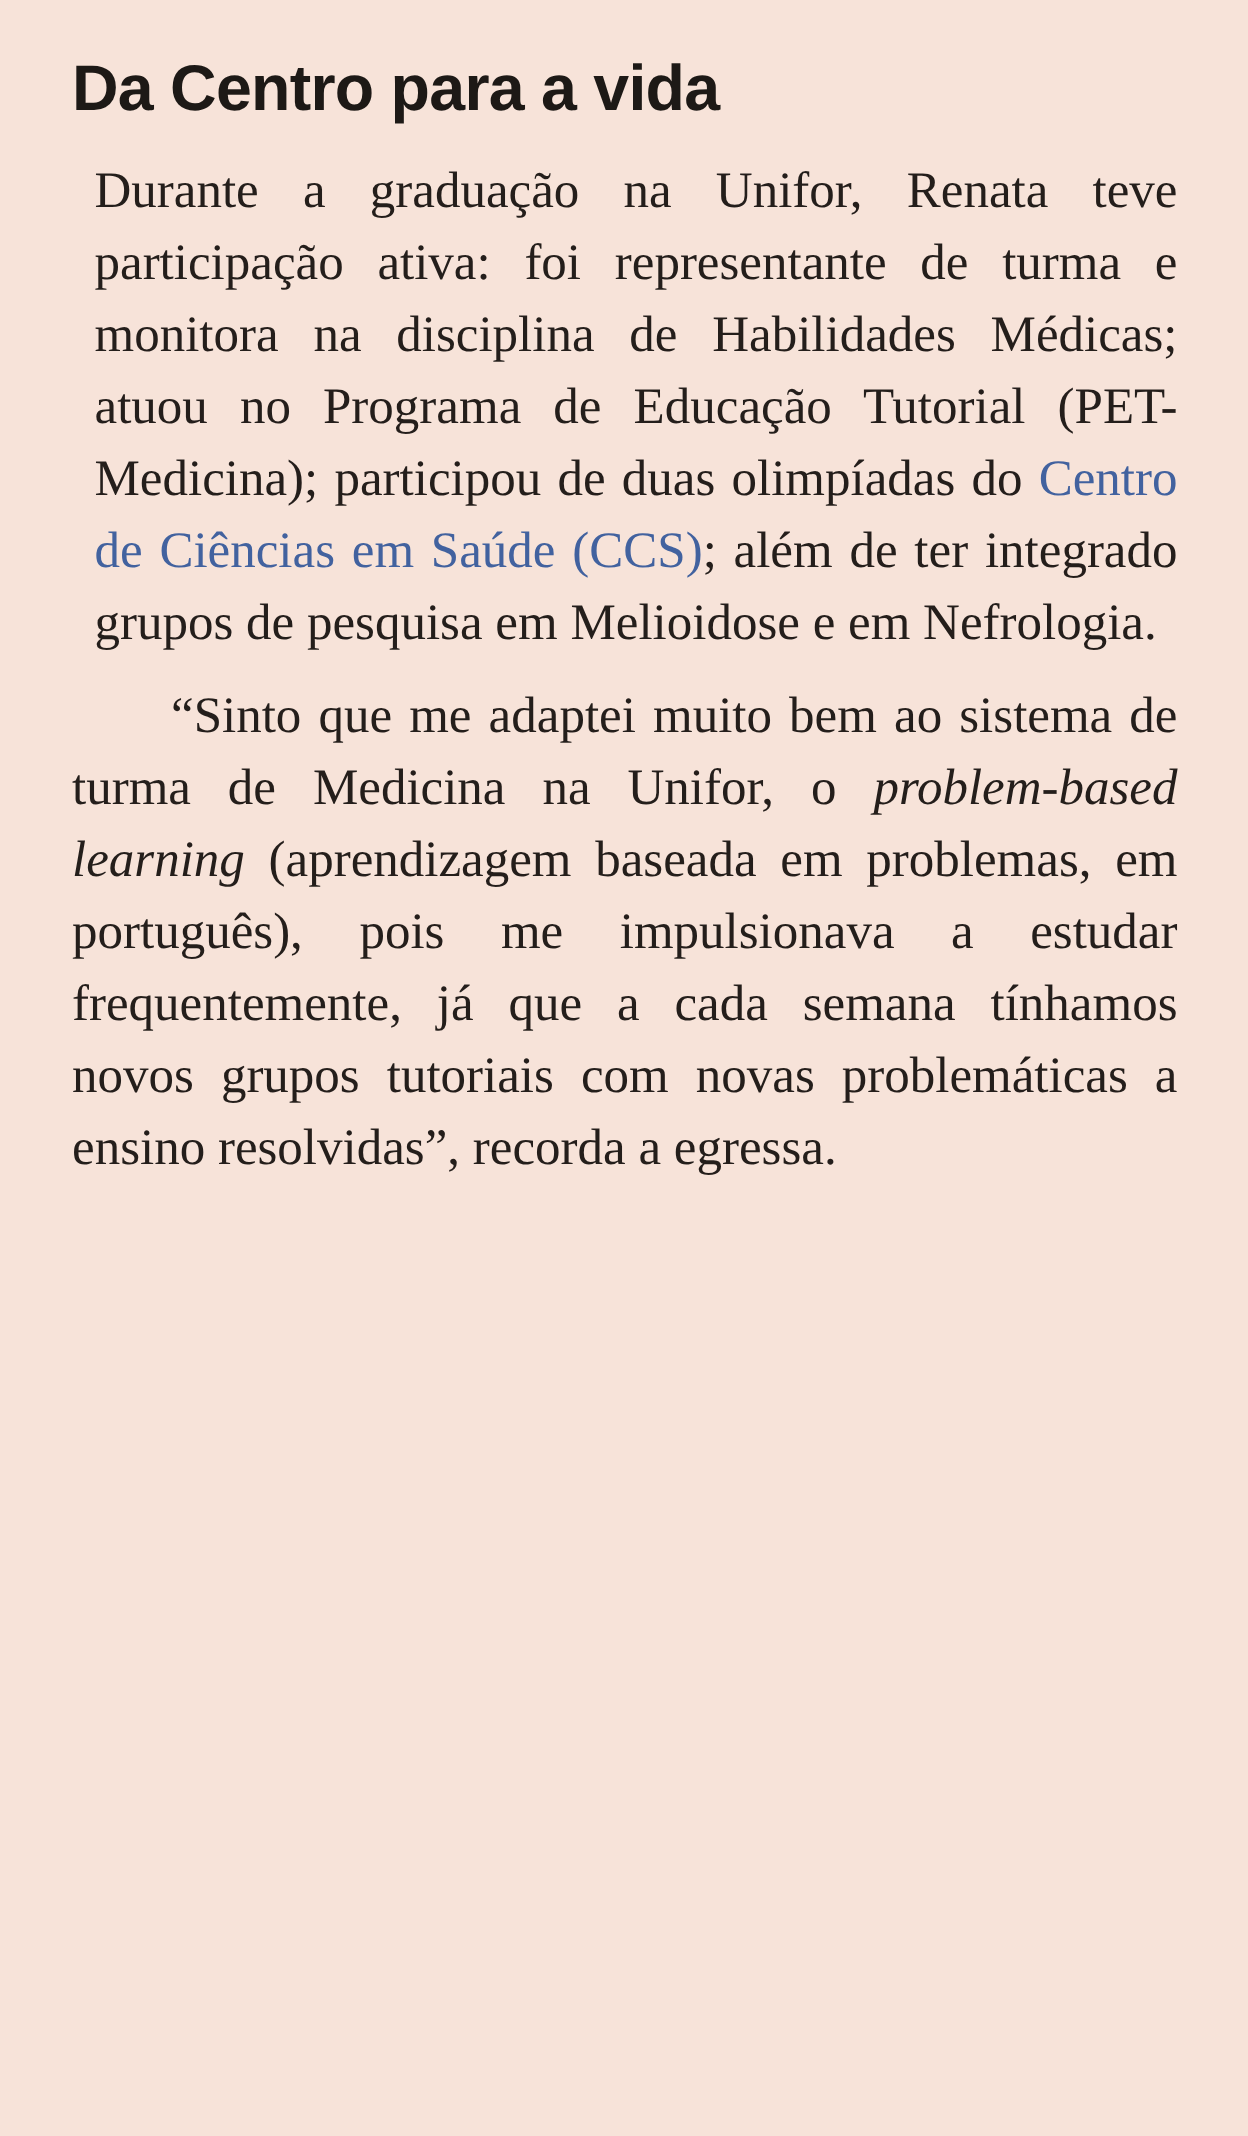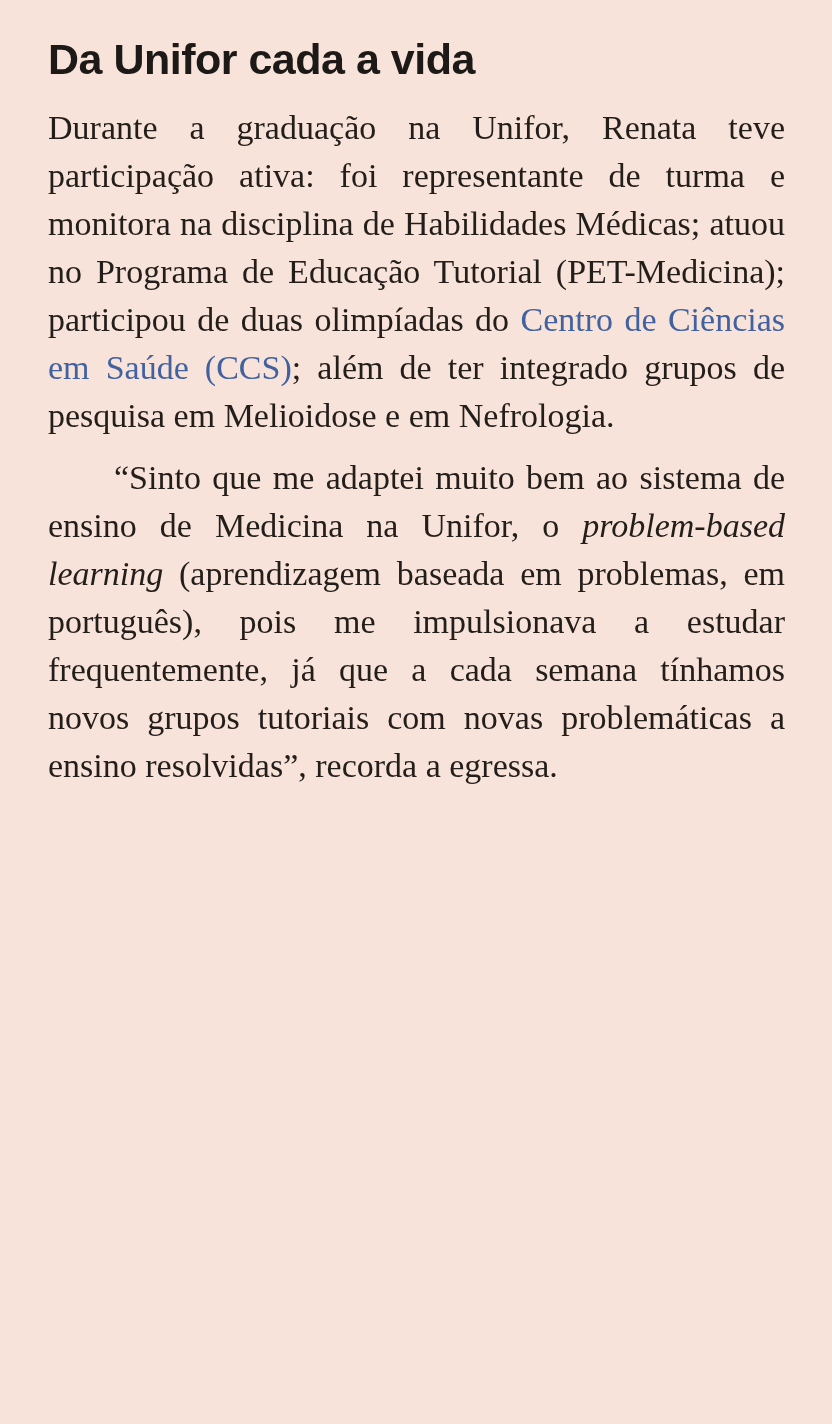--- a/index.html
+++ b/index.html
@@ -31,38 +31,39 @@
     margin: 0;
     font-family: "Liberation Serif", serif;
     font-size: 34px;
     line-height: 48px;
     color: #241e1b;
     text-align: justify;
     text-justify: inter-word;
   }
   .para-1 {
     margin-top: 22px;
+    margin-left: 15px;
   }
   .para-2 {
     margin-top: 14px;
     text-indent: 66px;
   }
   .inline-link {
     color: #42629f;
     text-decoration: none;
     cursor: pointer;
   }
   .italic-term {
     font-style: italic;
   }
 </style>
 </head>
 <body>
 
 <div class="page">
 
-  <h1 class="heading">Da Unifor cada a vida</h1>
+  <h1 class="heading">Da Centro para a vida</h1>
 
   <p class="para para-1"><span>Durante a graduação na Unifor, Renata teve participação ativa: foi representante de turma e monitora na disciplina de Habilidades Médicas; atuou no Programa de Educação Tutorial (PET-Medicina); participou de duas olimpíadas do </span><a class="inline-link">Centro de Ciências em Saúde (CCS)</a><span>; além de ter integrado grupos de pesquisa em Melioidose e em Nefrologia.</span></p>
 
-  <p class="para para-2"><span>“Sinto que me adaptei muito bem ao sistema de ensino de Medicina na Unifor, o </span><em class="italic-term">problem-based learning</em><span> (aprendizagem baseada em problemas, em português), pois me impulsionava a estudar frequentemente, já que a cada semana tínhamos novos grupos tutoriais com novas problemáticas a ensino resolvidas”, recorda a egressa.</span></p>
+  <p class="para para-2"><span>“Sinto que me adaptei muito bem ao sistema de turma de Medicina na Unifor, o </span><em class="italic-term">problem-based learning</em><span> (aprendizagem baseada em problemas, em português), pois me impulsionava a estudar frequentemente, já que a cada semana tínhamos novos grupos tutoriais com novas problemáticas a ensino resolvidas”, recorda a egressa.</span></p>
 
 </div>
 
 </body></html>

